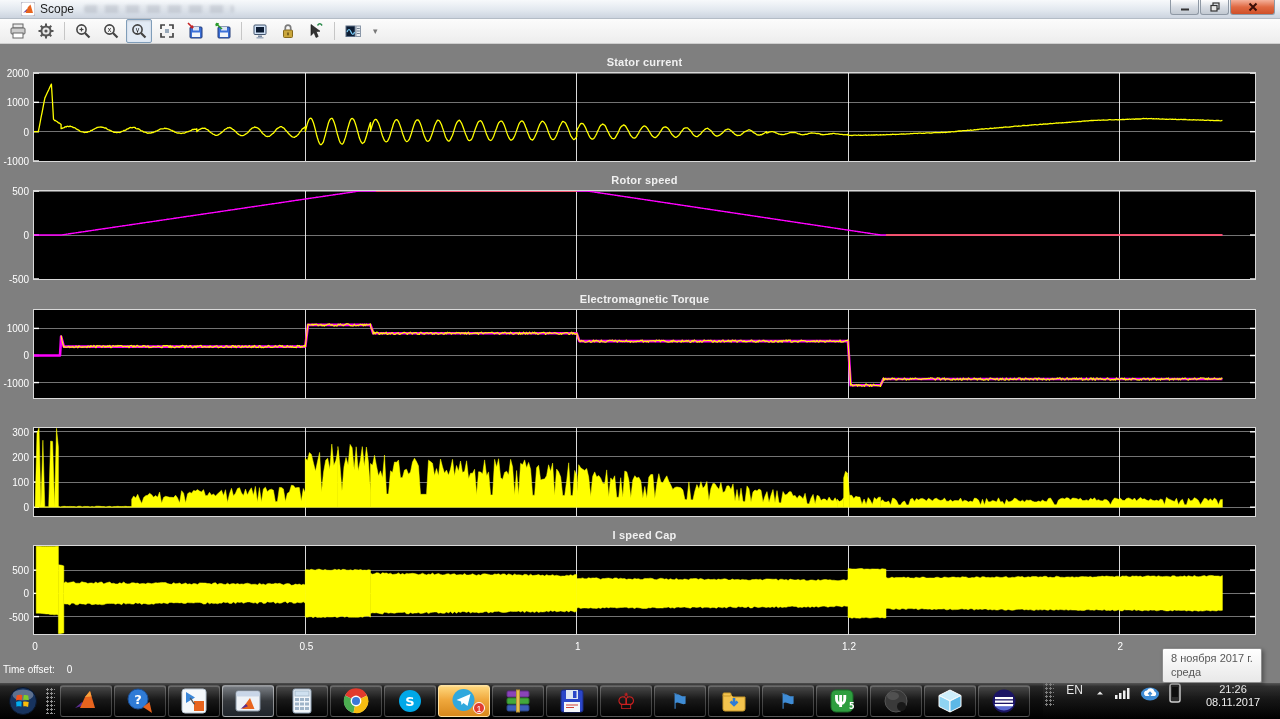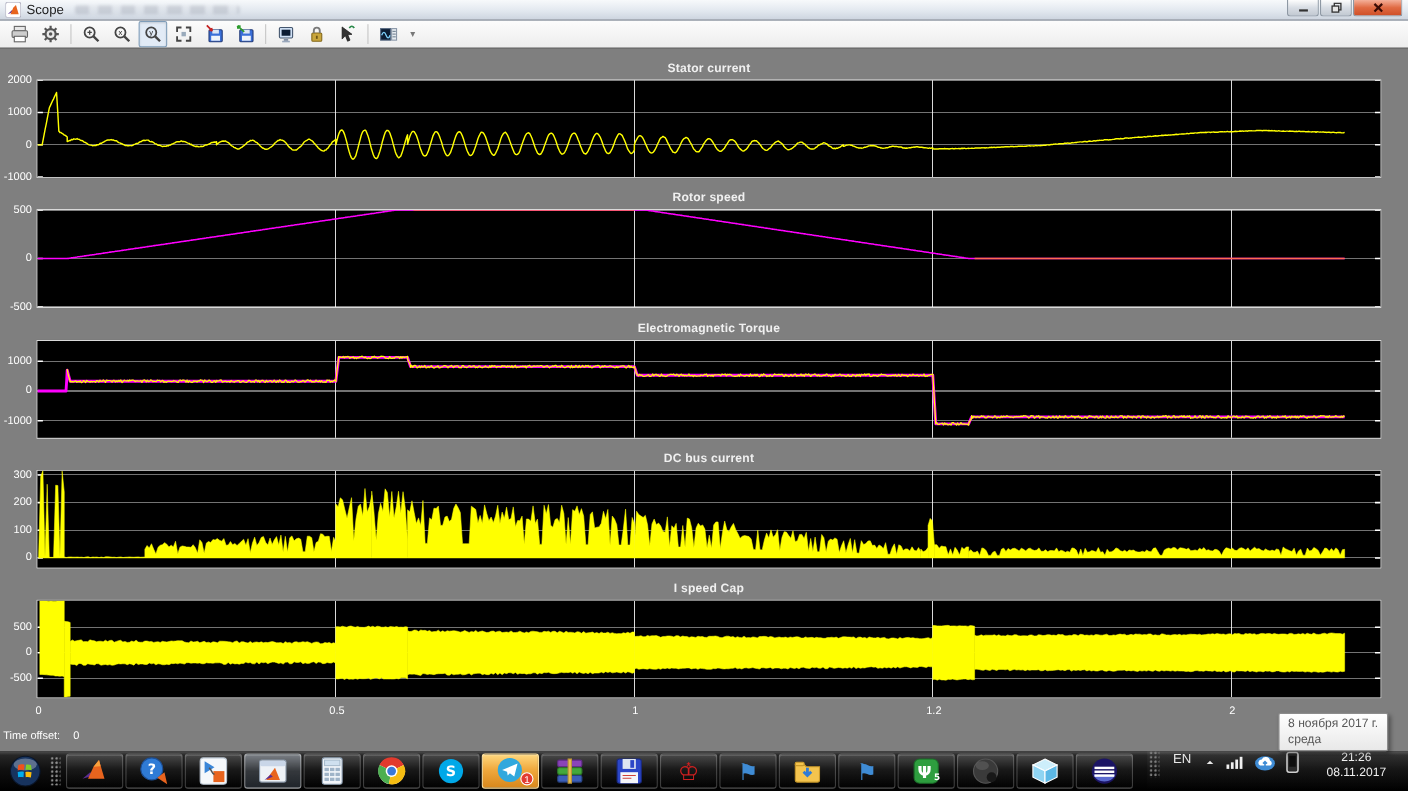--- a/index.html
+++ b/index.html
@@ -1,20 +1,20 @@
 <!DOCTYPE html>
 <html><head>
 <meta charset="utf-8">
 <style>
   html,body{margin:0;padding:0;width:1280px;height:719px;overflow:hidden;background:#000;}
   .app{position:relative;width:1280px;height:719px;font-family:"Liberation Sans",sans-serif;-webkit-font-smoothing:antialiased;}
   
   .titlebar{position:absolute;left:0;top:0;width:1280px;height:19px;
     background:linear-gradient(#f7f9fb,#e2e8ef 55%,#ccd4df);border-bottom:1px solid #b4bcc6;
-    display:flex;align-items:center;box-sizing:border-box;padding-left:5px;}
+    display:flex;align-items:center;box-sizing:border-box;padding-left:21px;}
   .titlebar .app-icon{width:14px;height:14px;}
   .title-text{font-size:12px;color:#1c1c1c;margin-left:5px;}
   .title-smudge{width:150px;height:8px;margin-left:10px;border-radius:3px;
     background:repeating-linear-gradient(90deg,rgba(130,135,150,.28) 0 13px,rgba(130,135,150,.06) 13px 21px);
     filter:blur(1.5px);}
   .win-controls{position:absolute;right:5px;top:0;display:flex;}
   .win-btn{width:29px;height:15px;border:1px solid #8e98a4;border-top:none;border-radius:0 0 3px 3px;
     display:flex;align-items:center;justify-content:center;margin-left:1px;
     background:linear-gradient(#fdfdfd,#d8dde4 50%,#c2c9d2);box-sizing:border-box;}
   .win-btn.close{background:linear-gradient(#f4b09a,#e06a43 50%,#cf4f28);width:45px;}
@@ -294,21 +294,20 @@
             <line x1="0" y1="45.48923076923077" x2="5" y2="45.48923076923077" stroke="#fff" stroke-width="1.4"></line>
             <line x1="1216" y1="45.48923076923077" x2="1221" y2="45.48923076923077" stroke="#fff" stroke-width="1.4"></line>
             <line x1="0" y1="72.56615384615385" x2="5" y2="72.56615384615385" stroke="#fff" stroke-width="1.4"></line>
             <line x1="1216" y1="72.56615384615385" x2="1221" y2="72.56615384615385" stroke="#fff" stroke-width="1.4"></line>
             <polyline points="0.0,45.5 1.0,45.5 2.0,45.5 3.0,45.5 4.0,45.5 5.0,45.5 6.0,45.5 7.0,45.5 8.0,45.5 9.0,45.5 10.0,45.5 11.0,45.5 12.0,45.5 13.0,45.5 14.0,45.5 15.0,45.5 16.0,45.5 17.0,45.5 18.0,45.5 19.0,45.5 20.0,45.5 21.0,45.5 22.0,45.5 23.0,45.5 24.0,45.5 25.0,45.5 26.0,45.5 26.0,45.5 26.6,36.0 27.1,26.5 27.1,26.5 28.0,29.9 28.9,33.2 29.8,36.6 29.8,36.6 30.8,36.6 31.9,36.6 32.9,36.6 33.9,36.6 34.9,36.6 35.9,36.6 36.9,36.6 37.9,36.6 38.9,36.6 39.9,36.6 40.9,36.6 41.9,36.6 42.9,36.6 43.9,36.6 44.9,36.6 45.9,36.6 46.9,36.6 47.9,36.6 48.9,36.6 49.9,36.6 50.9,36.6 51.9,36.6 52.9,36.6 53.9,36.6 54.9,36.6 55.9,36.6 56.9,36.6 57.9,36.6 58.9,36.6 59.9,36.6 60.9,36.6 61.9,36.6 62.9,36.6 63.9,36.6 64.9,36.6 65.9,36.6 66.9,36.6 67.9,36.6 68.9,36.6 69.9,36.6 70.9,36.6 71.9,36.6 72.9,36.6 73.9,36.6 74.9,36.6 75.9,36.6 76.9,36.6 77.9,36.6 78.9,36.6 79.9,36.6 80.9,36.6 82.0,36.6 83.0,36.6 84.0,36.6 85.0,36.6 86.0,36.6 87.0,36.6 88.0,36.6 89.0,36.6 90.0,36.6 91.0,36.6 92.0,36.6 93.0,36.6 94.0,36.6 95.0,36.6 96.0,36.6 97.0,36.6 98.0,36.6 99.0,36.6 100.0,36.6 101.0,36.6 102.0,36.6 103.0,36.6 104.0,36.6 105.0,36.6 106.0,36.6 107.0,36.6 108.0,36.6 109.0,36.6 110.0,36.6 111.0,36.6 112.0,36.6 113.0,36.6 114.0,36.6 115.0,36.6 116.0,36.6 117.0,36.6 118.0,36.6 119.0,36.6 120.0,36.6 121.0,36.6 122.0,36.6 123.0,36.6 124.0,36.6 125.0,36.6 126.0,36.6 127.0,36.6 128.0,36.6 129.0,36.6 130.0,36.6 131.1,36.6 132.1,36.6 133.1,36.6 134.1,36.6 135.1,36.6 136.1,36.6 137.1,36.6 138.1,36.6 139.1,36.6 140.1,36.6 141.1,36.6 142.1,36.6 143.1,36.6 144.1,36.6 145.1,36.6 146.1,36.6 147.1,36.6 148.1,36.6 149.1,36.6 150.1,36.6 151.1,36.6 152.1,36.6 153.1,36.6 154.1,36.6 155.1,36.6 156.1,36.6 157.1,36.6 158.1,36.6 159.1,36.6 160.1,36.6 161.1,36.6 162.1,36.6 163.1,36.6 164.1,36.6 165.1,36.6 166.1,36.6 167.1,36.6 168.1,36.6 169.1,36.6 170.1,36.6 171.1,36.6 172.1,36.6 173.1,36.6 174.1,36.6 175.1,36.6 176.1,36.6 177.1,36.6 178.1,36.6 179.1,36.6 180.1,36.6 181.2,36.6 182.2,36.6 183.2,36.6 184.2,36.6 185.2,36.6 186.2,36.6 187.2,36.6 188.2,36.6 189.2,36.6 190.2,36.6 191.2,36.6 192.2,36.6 193.2,36.6 194.2,36.6 195.2,36.6 196.2,36.6 197.2,36.6 198.2,36.6 199.2,36.6 200.2,36.6 201.2,36.6 202.2,36.6 203.2,36.6 204.2,36.6 205.2,36.6 206.2,36.6 207.2,36.6 208.2,36.6 209.2,36.6 210.2,36.6 211.2,36.6 212.2,36.6 213.2,36.6 214.2,36.6 215.2,36.6 216.2,36.6 217.2,36.6 218.2,36.6 219.2,36.6 220.2,36.6 221.2,36.6 222.2,36.6 223.2,36.6 224.2,36.6 225.2,36.6 226.2,36.6 227.2,36.6 228.2,36.6 229.2,36.6 230.3,36.6 231.3,36.6 232.3,36.6 233.3,36.6 234.3,36.6 235.3,36.6 236.3,36.6 237.3,36.6 238.3,36.6 239.3,36.6 240.3,36.6 241.3,36.6 242.3,36.6 243.3,36.6 244.3,36.6 245.3,36.6 246.3,36.6 247.3,36.6 248.3,36.6 249.3,36.6 250.3,36.6 251.3,36.6 252.3,36.6 253.3,36.6 254.3,36.6 255.3,36.6 256.3,36.6 257.3,36.6 258.3,36.6 259.3,36.6 260.3,36.6 261.3,36.6 262.3,36.6 263.3,36.6 264.3,36.6 265.3,36.6 266.3,36.6 267.3,36.6 268.3,36.6 269.3,36.6 270.3,36.6 271.3,36.6 271.3,36.6 272.2,29.3 273.1,22.1 274.0,14.9 274.0,14.9 275.1,14.9 276.1,14.9 277.1,14.9 278.1,14.9 279.1,14.9 280.1,14.9 281.1,14.9 282.1,14.9 283.1,14.9 284.1,14.9 285.1,14.9 286.1,14.9 287.1,14.9 288.1,14.9 289.1,14.9 290.2,14.9 291.2,14.9 292.2,14.9 293.2,14.9 294.2,14.9 295.2,14.9 296.2,14.9 297.2,14.9 298.2,14.9 299.2,14.9 300.2,14.9 301.2,14.9 302.2,14.9 303.2,14.9 304.2,14.9 305.3,14.9 306.3,14.9 307.3,14.9 308.3,14.9 309.3,14.9 310.3,14.9 311.3,14.9 312.3,14.9 313.3,14.9 314.3,14.9 315.3,14.9 316.3,14.9 317.3,14.9 318.3,14.9 319.3,14.9 320.3,14.9 321.4,14.9 322.4,14.9 323.4,14.9 324.4,14.9 325.4,14.9 326.4,14.9 327.4,14.9 328.4,14.9 329.4,14.9 330.4,14.9 331.4,14.9 332.4,14.9 333.4,14.9 334.4,14.9 335.4,14.9 336.5,14.9 336.5,14.9 337.4,17.7 338.3,20.5 339.2,23.3 339.2,23.3 340.2,23.3 341.2,23.3 342.2,23.3 343.2,23.3 344.2,23.3 345.2,23.3 346.2,23.3 347.2,23.3 348.2,23.3 349.2,23.3 350.2,23.3 351.2,23.3 352.2,23.3 353.2,23.3 354.2,23.3 355.2,23.3 356.2,23.3 357.2,23.3 358.2,23.3 359.2,23.3 360.2,23.3 361.2,23.3 362.2,23.3 363.2,23.3 364.2,23.3 365.2,23.3 366.2,23.3 367.2,23.3 368.2,23.3 369.2,23.3 370.2,23.3 371.2,23.3 372.2,23.3 373.3,23.3 374.3,23.3 375.3,23.3 376.3,23.3 377.3,23.3 378.3,23.3 379.3,23.3 380.3,23.3 381.3,23.3 382.3,23.3 383.3,23.3 384.3,23.3 385.3,23.3 386.3,23.3 387.3,23.3 388.3,23.3 389.3,23.3 390.3,23.3 391.3,23.3 392.3,23.3 393.3,23.3 394.3,23.3 395.3,23.3 396.3,23.3 397.3,23.3 398.3,23.3 399.3,23.3 400.3,23.3 401.3,23.3 402.3,23.3 403.3,23.3 404.3,23.3 405.3,23.3 406.3,23.3 407.3,23.3 408.3,23.3 409.3,23.3 410.3,23.3 411.3,23.3 412.3,23.3 413.3,23.3 414.4,23.3 415.4,23.3 416.4,23.3 417.4,23.3 418.4,23.3 419.4,23.3 420.4,23.3 421.4,23.3 422.4,23.3 423.4,23.3 424.4,23.3 425.4,23.3 426.4,23.3 427.4,23.3 428.4,23.3 429.4,23.3 430.4,23.3 431.4,23.3 432.4,23.3 433.4,23.3 434.4,23.3 435.4,23.3 436.4,23.3 437.4,23.3 438.4,23.3 439.4,23.3 440.4,23.3 441.4,23.3 442.4,23.3 443.4,23.3 444.4,23.3 445.4,23.3 446.4,23.3 447.4,23.3 448.4,23.3 449.4,23.3 450.4,23.3 451.4,23.3 452.4,23.3 453.4,23.3 454.4,23.3 455.5,23.3 456.5,23.3 457.5,23.3 458.5,23.3 459.5,23.3 460.5,23.3 461.5,23.3 462.5,23.3 463.5,23.3 464.5,23.3 465.5,23.3 466.5,23.3 467.5,23.3 468.5,23.3 469.5,23.3 470.5,23.3 471.5,23.3 472.5,23.3 473.5,23.3 474.5,23.3 475.5,23.3 476.5,23.3 477.5,23.3 478.5,23.3 479.5,23.3 480.5,23.3 481.5,23.3 482.5,23.3 483.5,23.3 484.5,23.3 485.5,23.3 486.5,23.3 487.5,23.3 488.5,23.3 489.5,23.3 490.5,23.3 491.5,23.3 492.5,23.3 493.5,23.3 494.5,23.3 495.6,23.3 496.6,23.3 497.6,23.3 498.6,23.3 499.6,23.3 500.6,23.3 501.6,23.3 502.6,23.3 503.6,23.3 504.6,23.3 505.6,23.3 506.6,23.3 507.6,23.3 508.6,23.3 509.6,23.3 510.6,23.3 511.6,23.3 512.6,23.3 513.6,23.3 514.6,23.3 515.6,23.3 516.6,23.3 517.6,23.3 518.6,23.3 519.6,23.3 520.6,23.3 521.6,23.3 522.6,23.3 523.6,23.3 524.6,23.3 525.6,23.3 526.6,23.3 527.6,23.3 528.6,23.3 529.6,23.3 530.6,23.3 531.6,23.3 532.6,23.3 533.6,23.3 534.6,23.3 535.6,23.3 536.7,23.3 537.7,23.3 538.7,23.3 539.7,23.3 540.7,23.3 541.7,23.3 542.7,23.3 542.7,23.3 543.6,25.9 544.5,28.5 545.4,31.1 545.4,31.1 546.4,31.1 547.4,31.1 548.4,31.1 549.4,31.1 550.4,31.1 551.4,31.1 552.4,31.1 553.4,31.1 554.4,31.1 555.4,31.1 556.4,31.1 557.4,31.1 558.4,31.1 559.4,31.1 560.4,31.1 561.4,31.1 562.4,31.1 563.4,31.1 564.4,31.1 565.4,31.1 566.4,31.1 567.3,31.1 568.3,31.1 569.3,31.1 570.3,31.1 571.3,31.1 572.3,31.1 573.3,31.1 574.3,31.1 575.3,31.1 576.3,31.1 577.3,31.1 578.3,31.1 579.3,31.1 580.3,31.1 581.3,31.1 582.3,31.1 583.3,31.1 584.3,31.1 585.3,31.1 586.3,31.1 587.3,31.1 588.3,31.1 589.3,31.1 590.3,31.1 591.3,31.1 592.3,31.1 593.3,31.1 594.3,31.1 595.3,31.1 596.3,31.1 597.3,31.1 598.3,31.1 599.3,31.1 600.3,31.1 601.3,31.1 602.3,31.1 603.3,31.1 604.3,31.1 605.3,31.1 606.3,31.1 607.3,31.1 608.3,31.1 609.3,31.1 610.3,31.1 611.3,31.1 612.3,31.1 613.3,31.1 614.3,31.1 615.3,31.1 616.3,31.1 617.3,31.1 618.3,31.1 619.3,31.1 620.3,31.1 621.3,31.1 622.3,31.1 623.3,31.1 624.3,31.1 625.3,31.1 626.3,31.1 627.3,31.1 628.3,31.1 629.3,31.1 630.3,31.1 631.3,31.1 632.3,31.1 633.3,31.1 634.3,31.1 635.3,31.1 636.3,31.1 637.3,31.1 638.2,31.1 639.2,31.1 640.2,31.1 641.2,31.1 642.2,31.1 643.2,31.1 644.2,31.1 645.2,31.1 646.2,31.1 647.2,31.1 648.2,31.1 649.2,31.1 650.2,31.1 651.2,31.1 652.2,31.1 653.2,31.1 654.2,31.1 655.2,31.1 656.2,31.1 657.2,31.1 658.2,31.1 659.2,31.1 660.2,31.1 661.2,31.1 662.2,31.1 663.2,31.1 664.2,31.1 665.2,31.1 666.2,31.1 667.2,31.1 668.2,31.1 669.2,31.1 670.2,31.1 671.2,31.1 672.2,31.1 673.2,31.1 674.2,31.1 675.2,31.1 676.2,31.1 677.2,31.1 678.2,31.1 679.2,31.1 680.2,31.1 681.2,31.1 682.2,31.1 683.2,31.1 684.2,31.1 685.2,31.1 686.2,31.1 687.2,31.1 688.2,31.1 689.2,31.1 690.2,31.1 691.2,31.1 692.2,31.1 693.2,31.1 694.2,31.1 695.2,31.1 696.2,31.1 697.2,31.1 698.2,31.1 699.2,31.1 700.2,31.1 701.2,31.1 702.2,31.1 703.2,31.1 704.2,31.1 705.2,31.1 706.2,31.1 707.2,31.1 708.1,31.1 709.1,31.1 710.1,31.1 711.1,31.1 712.1,31.1 713.1,31.1 714.1,31.1 715.1,31.1 716.1,31.1 717.1,31.1 718.1,31.1 719.1,31.1 720.1,31.1 721.1,31.1 722.1,31.1 723.1,31.1 724.1,31.1 725.1,31.1 726.1,31.1 727.1,31.1 728.1,31.1 729.1,31.1 730.1,31.1 731.1,31.1 732.1,31.1 733.1,31.1 734.1,31.1 735.1,31.1 736.1,31.1 737.1,31.1 738.1,31.1 739.1,31.1 740.1,31.1 741.1,31.1 742.1,31.1 743.1,31.1 744.1,31.1 745.1,31.1 746.1,31.1 747.1,31.1 748.1,31.1 749.1,31.1 750.1,31.1 751.1,31.1 752.1,31.1 753.1,31.1 754.1,31.1 755.1,31.1 756.1,31.1 757.1,31.1 758.1,31.1 759.1,31.1 760.1,31.1 761.1,31.1 762.1,31.1 763.1,31.1 764.1,31.1 765.1,31.1 766.1,31.1 767.1,31.1 768.1,31.1 769.1,31.1 770.1,31.1 771.1,31.1 772.1,31.1 773.1,31.1 774.1,31.1 775.1,31.1 776.1,31.1 777.1,31.1 778.1,31.1 779.0,31.1 780.0,31.1 781.0,31.1 782.0,31.1 783.0,31.1 784.0,31.1 785.0,31.1 786.0,31.1 787.0,31.1 788.0,31.1 789.0,31.1 790.0,31.1 791.0,31.1 792.0,31.1 793.0,31.1 794.0,31.1 795.0,31.1 796.0,31.1 797.0,31.1 798.0,31.1 799.0,31.1 800.0,31.1 801.0,31.1 802.0,31.1 803.0,31.1 804.0,31.1 805.0,31.1 806.0,31.1 807.0,31.1 808.0,31.1 809.0,31.1 810.0,31.1 811.0,31.1 812.0,31.1 813.0,31.1 814.0,31.1 814.0,31.1 814.9,45.9 815.8,60.6 816.7,75.3 816.7,75.3 817.7,75.3 818.7,75.3 819.7,75.3 820.7,75.3 821.7,75.3 822.7,75.3 823.7,75.3 824.7,75.3 825.7,75.3 826.7,75.3 827.7,75.3 828.7,75.3 829.6,75.3 830.6,75.3 831.6,75.3 832.6,75.3 833.6,75.3 834.6,75.3 835.6,75.3 836.6,75.3 837.6,75.3 838.6,75.3 839.6,75.3 840.6,75.3 841.6,75.3 842.6,75.3 843.6,75.3 844.6,75.3 845.6,75.3 846.6,75.3 846.6,75.3 847.5,73.2 848.4,71.1 849.3,69.0 849.3,69.0 850.3,69.0 851.3,69.0 852.3,69.0 853.3,69.0 854.3,69.0 855.3,69.0 856.3,69.0 857.3,69.0 858.3,69.0 859.3,69.0 860.3,69.0 861.3,69.0 862.3,69.0 863.3,69.0 864.3,69.0 865.3,69.0 866.3,69.0 867.3,69.0 868.3,69.0 869.3,69.0 870.3,69.0 871.3,69.0 872.3,69.0 873.3,69.0 874.3,69.0 875.3,69.0 876.3,69.0 877.3,69.0 878.3,69.0 879.3,69.0 880.3,69.0 881.3,69.0 882.3,69.0 883.3,69.0 884.3,69.0 885.3,69.0 886.3,69.0 887.3,69.0 888.3,69.0 889.3,69.0 890.3,69.0 891.3,69.0 892.3,69.0 893.3,69.0 894.3,69.0 895.3,69.0 896.3,69.0 897.3,69.0 898.3,69.0 899.3,69.0 900.3,69.0 901.3,69.0 902.3,69.0 903.3,69.0 904.3,69.0 905.3,69.0 906.3,69.0 907.3,69.0 908.3,69.0 909.3,69.0 910.3,69.0 911.3,69.0 912.3,69.0 913.3,69.0 914.3,69.0 915.3,69.0 916.3,69.0 917.3,69.0 918.3,69.0 919.3,69.0 920.3,69.0 921.3,69.0 922.3,69.0 923.3,69.0 924.3,69.0 925.3,69.0 926.3,69.0 927.3,69.0 928.3,69.0 929.3,69.0 930.3,69.0 931.3,69.0 932.3,69.0 933.3,69.0 934.3,69.0 935.3,69.0 936.3,69.0 937.3,69.0 938.3,69.0 939.3,69.0 940.3,69.0 941.3,69.0 942.3,69.0 943.3,69.0 944.3,69.0 945.3,69.0 946.3,69.0 947.3,69.0 948.3,69.0 949.3,69.0 950.3,69.0 951.3,69.0 952.3,69.0 953.3,69.0 954.3,69.0 955.3,69.0 956.3,69.0 957.3,69.0 958.3,69.0 959.3,69.0 960.3,69.0 961.3,69.0 962.3,69.0 963.3,69.0 964.3,69.0 965.3,69.0 966.3,69.0 967.3,69.0 968.3,69.0 969.3,69.0 970.3,69.0 971.3,69.0 972.3,69.0 973.3,69.0 974.3,69.0 975.3,69.0 976.3,69.0 977.3,69.0 978.3,69.0 979.3,69.0 980.3,69.0 981.3,69.0 982.3,69.0 983.3,69.0 984.3,69.0 985.3,69.0 986.3,69.0 987.3,69.0 988.3,69.0 989.3,69.0 990.3,69.0 991.3,69.0 992.3,69.0 993.3,69.0 994.3,69.0 995.3,69.0 996.3,69.0 997.3,69.0 998.3,69.0 999.3,69.0 1000.3,69.0 1001.3,69.0 1002.3,69.0 1003.3,69.0 1004.3,69.0 1005.4,69.0 1006.4,69.0 1007.4,69.0 1008.4,69.0 1009.4,69.0 1010.4,69.0 1011.4,69.0 1012.4,69.0 1013.4,69.0 1014.4,69.0 1015.4,69.0 1016.4,69.0 1017.4,69.0 1018.4,69.0 1019.4,69.0 1020.4,69.0 1021.4,69.0 1022.4,69.0 1023.4,69.0 1024.4,69.0 1025.4,69.0 1026.4,69.0 1027.4,69.0 1028.4,69.0 1029.4,69.0 1030.4,69.0 1031.4,69.0 1032.4,69.0 1033.4,69.0 1034.4,69.0 1035.4,69.0 1036.4,69.0 1037.4,69.0 1038.4,69.0 1039.4,69.0 1040.4,69.0 1041.4,69.0 1042.4,69.0 1043.4,69.0 1044.4,69.0 1045.4,69.0 1046.4,69.0 1047.4,69.0 1048.4,69.0 1049.4,69.0 1050.4,69.0 1051.4,69.0 1052.4,69.0 1053.4,69.0 1054.4,69.0 1055.4,69.0 1056.4,69.0 1057.4,69.0 1058.4,69.0 1059.4,69.0 1060.4,69.0 1061.4,69.0 1062.4,69.0 1063.4,69.0 1064.4,69.0 1065.4,69.0 1066.4,69.0 1067.4,69.0 1068.4,69.0 1069.4,69.0 1070.4,69.0 1071.4,69.0 1072.4,69.0 1073.4,69.0 1074.4,69.0 1075.4,69.0 1076.4,69.0 1077.4,69.0 1078.4,69.0 1079.4,69.0 1080.4,69.0 1081.4,69.0 1082.4,69.0 1083.4,69.0 1084.4,69.0 1085.4,69.0 1086.4,69.0 1087.4,69.0 1088.4,69.0 1089.4,69.0 1090.4,69.0 1091.4,69.0 1092.4,69.0 1093.4,69.0 1094.4,69.0 1095.4,69.0 1096.4,69.0 1097.4,69.0 1098.4,69.0 1099.4,69.0 1100.4,69.0 1101.4,69.0 1102.4,69.0 1103.4,69.0 1104.4,69.0 1105.4,69.0 1106.4,69.0 1107.4,69.0 1108.4,69.0 1109.4,69.0 1110.4,69.0 1111.4,69.0 1112.4,69.0 1113.4,69.0 1114.4,69.0 1115.4,69.0 1116.4,69.0 1117.4,69.0 1118.4,69.0 1119.4,69.0 1120.4,69.0 1121.4,69.0 1122.4,69.0 1123.4,69.0 1124.4,69.0 1125.4,69.0 1126.4,69.0 1127.4,69.0 1128.4,69.0 1129.4,69.0 1130.4,69.0 1131.4,69.0 1132.4,69.0 1133.4,69.0 1134.4,69.0 1135.4,69.0 1136.4,69.0 1137.4,69.0 1138.4,69.0 1139.4,69.0 1140.4,69.0 1141.4,69.0 1142.4,69.0 1143.4,69.0 1144.4,69.0 1145.4,69.0 1146.4,69.0 1147.4,69.0 1148.4,69.0 1149.4,69.0 1150.4,69.0 1151.4,69.0 1152.4,69.0 1153.4,69.0 1154.4,69.0 1155.4,69.0 1156.4,69.0 1157.4,69.0 1158.4,69.0 1159.4,69.0 1160.4,69.0 1161.4,69.0 1162.4,69.0 1163.4,69.0 1164.4,69.0 1165.4,69.0 1166.4,69.0 1167.4,69.0 1168.4,69.0 1169.4,69.0 1170.4,69.0 1171.4,69.0 1172.4,69.0 1173.4,69.0 1174.4,69.0 1175.4,69.0 1176.4,69.0 1177.4,69.0 1178.4,69.0 1179.4,69.0 1180.4,69.0 1181.4,69.0 1182.4,69.0 1183.4,69.0 1184.4,69.0 1185.4,69.0 1186.4,69.0 1187.4,69.0 1188.4,69.0" fill="none" stroke="#ff00ff" stroke-width="2.6" stroke-linejoin="round"></polyline>
             <polyline points="27.1,25.5 28.0,30.7 28.9,33.8 29.8,37.1 29.8,36.0 30.8,37.2 31.9,37.0 32.9,37.2 33.9,36.7 34.9,36.3 35.9,37.6 36.9,36.7 37.9,37.3 38.9,36.3 39.9,37.8 40.9,37.5 41.9,36.0 42.9,36.6 43.9,37.8 44.9,35.8 45.9,36.7 46.9,36.9 47.9,37.5 48.9,36.6 49.9,37.3 50.9,36.8 51.9,36.8 52.9,37.6 53.9,36.1 54.9,36.2 55.9,37.3 56.9,35.5 57.9,36.7 58.9,36.8 59.9,35.4 60.9,36.3 61.9,37.7 62.9,35.5 63.9,36.0 64.9,35.9 65.9,35.9 66.9,36.3 67.9,37.4 68.9,35.8 69.9,35.8 70.9,37.3 71.9,36.1 72.9,37.0 73.9,35.7 74.9,36.8 75.9,35.4 76.9,37.8 77.9,36.8 78.9,35.6 79.9,36.1 80.9,36.5 82.0,35.7 83.0,36.6 84.0,35.4 85.0,36.2 86.0,35.5 87.0,35.6 88.0,35.9 89.0,36.9 90.0,36.3 91.0,36.3 92.0,36.6 93.0,36.4 94.0,35.9 95.0,37.7 96.0,35.8 97.0,35.4 98.0,35.7 99.0,37.2 100.0,35.6 101.0,36.9 102.0,36.6 103.0,35.3 104.0,35.9 105.0,37.0 106.0,36.5 107.0,36.8 108.0,36.9 109.0,35.6 110.0,35.9 111.0,35.7 112.0,37.1 113.0,36.4 114.0,35.7 115.0,37.7 116.0,36.9 117.0,37.6 118.0,37.0 119.0,36.4 120.0,36.7 121.0,36.7 122.0,37.0 123.0,36.8 124.0,35.9 125.0,36.4 126.0,36.7 127.0,37.4 128.0,37.7 129.0,35.7 130.0,35.5 131.1,36.3 132.1,35.5 133.1,35.6 134.1,35.9 135.1,37.5 136.1,35.4 137.1,37.7 138.1,36.1 139.1,37.0 140.1,37.6 141.1,37.7 142.1,36.2 143.1,36.9 144.1,36.3 145.1,37.4 146.1,36.1 147.1,36.5 148.1,35.3 149.1,35.6 150.1,35.7 151.1,37.8 152.1,35.4 153.1,36.4 154.1,37.1 155.1,36.4 156.1,35.5 157.1,36.2 158.1,37.6 159.1,37.7 160.1,36.7 161.1,36.0 162.1,37.7 163.1,35.8 164.1,36.5 165.1,36.1 166.1,35.5 167.1,35.4 168.1,37.5 169.1,37.1 170.1,36.7 171.1,36.4 172.1,37.2 173.1,37.0 174.1,36.6 175.1,37.5 176.1,35.9 177.1,36.8 178.1,37.1 179.1,37.5 180.1,36.4 181.2,36.5 182.2,35.9 183.2,36.0 184.2,37.7 185.2,37.4 186.2,36.7 187.2,36.2 188.2,37.3 189.2,37.5 190.2,37.6 191.2,36.8 192.2,35.7 193.2,36.0 194.2,37.5 195.2,37.0 196.2,36.7 197.2,37.6 198.2,35.5 199.2,35.5 200.2,37.1 201.2,35.8 202.2,37.7 203.2,36.4 204.2,35.8 205.2,35.8 206.2,37.3 207.2,37.6 208.2,35.8 209.2,37.2 210.2,36.8 211.2,36.0 212.2,36.1 213.2,37.5 214.2,37.1 215.2,35.5 216.2,36.8 217.2,37.7 218.2,36.1 219.2,37.3 220.2,35.4 221.2,36.2 222.2,37.6 223.2,37.2 224.2,37.6 225.2,35.5 226.2,35.7 227.2,37.7 228.2,36.9 229.2,37.7 230.3,37.4 231.3,36.3 232.3,37.2 233.3,36.7 234.3,35.4 235.3,36.0 236.3,37.1 237.3,37.4 238.3,37.4 239.3,36.9 240.3,37.0 241.3,35.7 242.3,36.4 243.3,37.3 244.3,36.4 245.3,35.4 246.3,35.5 247.3,36.5 248.3,35.6 249.3,37.2 250.3,37.0 251.3,37.2 252.3,37.1 253.3,35.5 254.3,36.7 255.3,37.1 256.3,36.1 257.3,37.4 258.3,36.1 259.3,37.5 260.3,37.4 261.3,37.1 262.3,37.7 263.3,35.4 264.3,35.9 265.3,35.5 266.3,37.4 267.3,36.4 268.3,37.2 269.3,36.1 270.3,35.4 271.3,37.1 271.3,37.0 272.2,28.3 273.1,21.3 274.0,14.1 274.0,14.9 275.1,14.4 276.1,15.0 277.1,15.0 278.1,14.1 279.1,15.4 280.1,14.1 281.1,14.7 282.1,14.0 283.1,14.4 284.1,15.8 285.1,14.8 286.1,15.1 287.1,14.3 288.1,16.0 289.1,14.9 290.2,16.1 291.2,14.9 292.2,15.4 293.2,14.3 294.2,14.4 295.2,13.7 296.2,14.7 297.2,15.3 298.2,14.5 299.2,15.7 300.2,16.1 301.2,15.1 302.2,16.0 303.2,15.9 304.2,14.1 305.3,14.9 306.3,13.8 307.3,15.0 308.3,14.9 309.3,15.7 310.3,14.9 311.3,14.6 312.3,13.8 313.3,13.9 314.3,13.9 315.3,14.4 316.3,15.6 317.3,15.6 318.3,15.9 319.3,16.0 320.3,14.2 321.4,15.8 322.4,15.8 323.4,15.3 324.4,15.8 325.4,14.7 326.4,14.3 327.4,14.7 328.4,14.4 329.4,15.9 330.4,14.2 331.4,15.6 332.4,14.2 333.4,15.1 334.4,14.7 335.4,14.5 336.5,13.9 336.5,15.7 337.4,18.7 338.3,19.6 339.2,22.7 339.2,24.1 340.2,22.1 341.2,24.0 342.2,22.4 343.2,22.1 344.2,22.8 345.2,24.4 346.2,23.9 347.2,22.7 348.2,24.2 349.2,22.7 350.2,23.8 351.2,23.3 352.2,22.2 353.2,24.4 354.2,24.2 355.2,23.1 356.2,24.2 357.2,23.2 358.2,22.5 359.2,23.7 360.2,24.5 361.2,24.4 362.2,23.4 363.2,23.3 364.2,22.6 365.2,24.4 366.2,24.3 367.2,23.5 368.2,23.5 369.2,22.6 370.2,22.3 371.2,22.6 372.2,23.2 373.3,24.4 374.3,23.1 375.3,23.1 376.3,22.1 377.3,23.1 378.3,24.2 379.3,22.9 380.3,22.9 381.3,22.5 382.3,22.5 383.3,24.3 384.3,24.1 385.3,24.4 386.3,22.3 387.3,22.3 388.3,23.7 389.3,23.7 390.3,24.3 391.3,23.5 392.3,22.7 393.3,22.6 394.3,23.7 395.3,23.2 396.3,22.6 397.3,22.5 398.3,24.3 399.3,23.6 400.3,24.2 401.3,22.7 402.3,22.9 403.3,23.8 404.3,24.4 405.3,23.7 406.3,23.6 407.3,22.7 408.3,23.5 409.3,24.1 410.3,24.2 411.3,22.5 412.3,23.9 413.3,22.2 414.4,23.1 415.4,22.4 416.4,22.9 417.4,24.2 418.4,23.1 419.4,23.2 420.4,23.2 421.4,23.8 422.4,22.4 423.4,23.0 424.4,22.6 425.4,22.9 426.4,24.0 427.4,22.6 428.4,23.3 429.4,22.8 430.4,23.9 431.4,22.4 432.4,24.2 433.4,23.2 434.4,22.1 435.4,24.3 436.4,23.6 437.4,23.8 438.4,23.6 439.4,23.0 440.4,23.4 441.4,22.6 442.4,23.5 443.4,22.6 444.4,24.5 445.4,22.8 446.4,22.8 447.4,22.1 448.4,23.4 449.4,23.7 450.4,23.0 451.4,22.6 452.4,22.9 453.4,23.0 454.4,22.5 455.5,22.8 456.5,22.8 457.5,22.3 458.5,22.4 459.5,23.3 460.5,23.9 461.5,23.2 462.5,22.9 463.5,22.4 464.5,23.4 465.5,24.4 466.5,23.6 467.5,23.4 468.5,22.4 469.5,23.2 470.5,22.2 471.5,22.2 472.5,23.7 473.5,23.2 474.5,23.0 475.5,23.8 476.5,22.1 477.5,23.0 478.5,23.9 479.5,24.3 480.5,23.8 481.5,23.0 482.5,22.8 483.5,23.0 484.5,24.4 485.5,22.2 486.5,24.3 487.5,23.4 488.5,24.0 489.5,22.1 490.5,23.2 491.5,24.2 492.5,22.2 493.5,24.1 494.5,23.5 495.6,22.2 496.6,23.6 497.6,23.7 498.6,22.2 499.6,23.1 500.6,22.1 501.6,23.8 502.6,22.8 503.6,24.3 504.6,24.2 505.6,23.0 506.6,23.2 507.6,22.6 508.6,22.5 509.6,22.2 510.6,22.5 511.6,24.4 512.6,23.6 513.6,22.7 514.6,23.6 515.6,22.3 516.6,23.0 517.6,23.5 518.6,23.3 519.6,23.0 520.6,22.5 521.6,22.9 522.6,23.4 523.6,23.6 524.6,24.3 525.6,24.3 526.6,23.2 527.6,24.3 528.6,23.4 529.6,23.2 530.6,22.9 531.6,22.7 532.6,22.6 533.6,22.8 534.6,24.3 535.6,24.4 536.7,23.1 537.7,22.2 538.7,24.2 539.7,22.9 540.7,24.1 541.7,24.3 542.7,23.0 542.7,23.8 543.6,25.6 544.5,29.5 545.4,30.3 545.4,30.8 546.4,31.6 547.4,30.3 548.4,31.2 549.4,30.9 550.4,32.0 551.4,32.2 552.4,32.0 553.4,31.7 554.4,31.2 555.4,30.6 556.4,32.1 557.4,32.2 558.4,31.6 559.4,30.0 560.4,31.8 561.4,30.6 562.4,30.2 563.4,31.3 564.4,30.8 565.4,32.1 566.4,31.9 567.3,30.1 568.3,31.7 569.3,31.7 570.3,31.9 571.3,32.3 572.3,31.9 573.3,30.9 574.3,30.9 575.3,30.3 576.3,30.3 577.3,30.6 578.3,30.0 579.3,31.0 580.3,31.4 581.3,30.1 582.3,30.9 583.3,32.2 584.3,30.8 585.3,30.2 586.3,31.5 587.3,30.9 588.3,31.8 589.3,31.1 590.3,31.8 591.3,31.4 592.3,30.0 593.3,31.8 594.3,31.4 595.3,31.2 596.3,32.3 597.3,31.2 598.3,31.7 599.3,32.1 600.3,31.8 601.3,31.6 602.3,32.0 603.3,30.9 604.3,31.4 605.3,31.5 606.3,30.4 607.3,30.6 608.3,30.1 609.3,32.2 610.3,31.2 611.3,31.0 612.3,31.9 613.3,30.8 614.3,32.3 615.3,30.7 616.3,30.8 617.3,30.9 618.3,30.7 619.3,30.6 620.3,30.8 621.3,31.6 622.3,30.1 623.3,30.5 624.3,30.5 625.3,30.0 626.3,31.8 627.3,30.4 628.3,30.5 629.3,30.3 630.3,30.5 631.3,31.5 632.3,31.8 633.3,31.9 634.3,32.2 635.3,31.9 636.3,32.0 637.3,30.7 638.2,32.1 639.2,30.1 640.2,31.1 641.2,31.4 642.2,31.7 643.2,32.1 644.2,31.0 645.2,31.3 646.2,31.4 647.2,32.2 648.2,30.0 649.2,31.7 650.2,31.2 651.2,31.5 652.2,30.3 653.2,31.7 654.2,30.3 655.2,31.5 656.2,32.4 657.2,31.9 658.2,30.4 659.2,31.7 660.2,29.9 661.2,30.7 662.2,31.1 663.2,32.3 664.2,31.6 665.2,32.1 666.2,30.8 667.2,31.9 668.2,32.1 669.2,31.0 670.2,30.0 671.2,30.7 672.2,30.8 673.2,30.5 674.2,30.3 675.2,30.8 676.2,30.3 677.2,30.4 678.2,31.9 679.2,32.3 680.2,30.4 681.2,31.6 682.2,31.6 683.2,32.3 684.2,31.5 685.2,30.5 686.2,31.9 687.2,31.6 688.2,30.2 689.2,30.0 690.2,32.1 691.2,31.4 692.2,31.4 693.2,31.4 694.2,30.0 695.2,31.7 696.2,30.7 697.2,32.1 698.2,30.1 699.2,30.4 700.2,31.1 701.2,30.0 702.2,31.4 703.2,32.2 704.2,30.8 705.2,30.9 706.2,30.2 707.2,30.2 708.1,31.1 709.1,31.8 710.1,30.6 711.1,32.0 712.1,31.6 713.1,31.9 714.1,31.3 715.1,31.0 716.1,31.4 717.1,30.0 718.1,30.3 719.1,31.8 720.1,31.1 721.1,32.2 722.1,32.3 723.1,31.1 724.1,32.1 725.1,30.3 726.1,31.1 727.1,31.2 728.1,31.1 729.1,30.2 730.1,30.4 731.1,31.7 732.1,30.9 733.1,31.2 734.1,31.7 735.1,32.3 736.1,31.6 737.1,30.5 738.1,32.1 739.1,31.8 740.1,32.2 741.1,30.6 742.1,31.1 743.1,31.2 744.1,32.3 745.1,30.5 746.1,31.8 747.1,30.4 748.1,32.3 749.1,30.3 750.1,30.8 751.1,31.0 752.1,29.9 753.1,31.5 754.1,30.1 755.1,30.4 756.1,29.9 757.1,32.3 758.1,32.1 759.1,31.8 760.1,30.9 761.1,31.5 762.1,31.1 763.1,31.9 764.1,32.2 765.1,30.9 766.1,31.3 767.1,30.0 768.1,30.7 769.1,30.5 770.1,30.8 771.1,30.8 772.1,31.6 773.1,32.0 774.1,31.4 775.1,31.5 776.1,31.7 777.1,31.2 778.1,31.0 779.0,31.7 780.0,30.5 781.0,31.9 782.0,31.7 783.0,30.4 784.0,31.8 785.0,32.1 786.0,30.3 787.0,31.3 788.0,31.0 789.0,31.4 790.0,31.0 791.0,32.3 792.0,31.7 793.0,30.6 794.0,31.4 795.0,31.5 796.0,30.2 797.0,31.2 798.0,31.5 799.0,31.4 800.0,30.8 801.0,31.9 802.0,31.7 803.0,31.0 804.0,31.6 805.0,31.6 806.0,30.0 807.0,32.3 808.0,31.7 809.0,32.1 810.0,31.2 811.0,31.2 812.0,30.5 813.0,30.4 814.0,30.1 814.0,30.6 814.9,44.9 815.8,60.0 816.7,75.3 816.7,75.0 817.7,74.3 818.7,75.9 819.7,75.8 820.7,75.2 821.7,75.0 822.7,74.6 823.7,76.3 824.7,74.5 825.7,75.7 826.7,75.2 827.7,76.2 828.7,76.0 829.6,75.6 830.6,76.4 831.6,74.1 832.6,74.1 833.6,75.1 834.6,75.4 835.6,76.4 836.6,74.5 837.6,76.3 838.6,75.7 839.6,74.2 840.6,75.5 841.6,75.5 842.6,75.4 843.6,75.7 844.6,75.5 845.6,75.9 846.6,76.5 846.6,74.9 847.5,73.1 848.4,71.7 849.3,69.9 849.3,67.8 850.3,70.1 851.3,68.4 852.3,68.9 853.3,69.7 854.3,68.6 855.3,69.0 856.3,69.6 857.3,68.8 858.3,68.0 859.3,68.6 860.3,68.2 861.3,69.7 862.3,69.9 863.3,69.7 864.3,68.4 865.3,68.8 866.3,69.0 867.3,69.1 868.3,69.8 869.3,69.3 870.3,68.0 871.3,68.6 872.3,70.2 873.3,68.9 874.3,69.6 875.3,69.6 876.3,68.2 877.3,69.4 878.3,68.3 879.3,68.9 880.3,68.9 881.3,68.0 882.3,68.5 883.3,68.8 884.3,69.4 885.3,68.9 886.3,69.3 887.3,69.7 888.3,68.7 889.3,69.1 890.3,68.6 891.3,69.1 892.3,68.6 893.3,68.9 894.3,68.3 895.3,68.8 896.3,67.9 897.3,68.0 898.3,68.0 899.3,68.4 900.3,69.1 901.3,70.1 902.3,69.2 903.3,67.9 904.3,68.0 905.3,68.1 906.3,70.1 907.3,69.5 908.3,68.3 909.3,68.6 910.3,67.9 911.3,70.2 912.3,68.7 913.3,68.9 914.3,68.9 915.3,69.3 916.3,70.0 917.3,69.8 918.3,70.1 919.3,68.6 920.3,69.2 921.3,70.0 922.3,69.5 923.3,68.3 924.3,70.0 925.3,69.4 926.3,68.3 927.3,70.2 928.3,69.9 929.3,68.0 930.3,69.4 931.3,69.0 932.3,68.8 933.3,69.9 934.3,68.0 935.3,68.7 936.3,69.7 937.3,69.7 938.3,69.3 939.3,69.0 940.3,68.0 941.3,69.2 942.3,68.5 943.3,70.1 944.3,68.6 945.3,69.1 946.3,68.1 947.3,69.7 948.3,69.2 949.3,70.3 950.3,69.8 951.3,70.0 952.3,68.7 953.3,69.3 954.3,70.3 955.3,68.8 956.3,68.0 957.3,68.3 958.3,68.5 959.3,69.1 960.3,69.0 961.3,69.8 962.3,68.6 963.3,68.4 964.3,70.2 965.3,70.0 966.3,68.4 967.3,69.8 968.3,68.2 969.3,69.5 970.3,70.0 971.3,70.2 972.3,68.0 973.3,69.2 974.3,69.9 975.3,70.0 976.3,68.3 977.3,69.5 978.3,69.4 979.3,69.6 980.3,68.2 981.3,69.4 982.3,69.8 983.3,69.0 984.3,68.1 985.3,68.0 986.3,68.0 987.3,70.1 988.3,68.5 989.3,69.5 990.3,69.9 991.3,68.1 992.3,68.4 993.3,69.3 994.3,68.7 995.3,70.0 996.3,68.6 997.3,68.8 998.3,69.4 999.3,70.0 1000.3,68.2 1001.3,68.3 1002.3,68.4 1003.3,70.1 1004.3,68.0 1005.4,68.2 1006.4,69.3 1007.4,69.0 1008.4,70.0 1009.4,68.4 1010.4,69.2 1011.4,69.7 1012.4,70.1 1013.4,68.7 1014.4,69.2 1015.4,70.1 1016.4,69.1 1017.4,69.2 1018.4,68.4 1019.4,69.6 1020.4,68.7 1021.4,69.0 1022.4,69.0 1023.4,68.0 1024.4,68.8 1025.4,67.8 1026.4,68.1 1027.4,70.0 1028.4,68.3 1029.4,68.9 1030.4,69.9 1031.4,69.7 1032.4,68.2 1033.4,67.9 1034.4,69.8 1035.4,68.9 1036.4,68.9 1037.4,69.6 1038.4,68.4 1039.4,68.6 1040.4,68.1 1041.4,69.3 1042.4,67.9 1043.4,69.4 1044.4,69.2 1045.4,68.2 1046.4,68.8 1047.4,68.0 1048.4,70.3 1049.4,69.8 1050.4,69.8 1051.4,69.7 1052.4,67.9 1053.4,69.8 1054.4,70.0 1055.4,69.6 1056.4,68.1 1057.4,68.0 1058.4,70.0 1059.4,68.0 1060.4,69.8 1061.4,70.2 1062.4,68.0 1063.4,68.0 1064.4,69.6 1065.4,68.7 1066.4,68.2 1067.4,69.4 1068.4,68.9 1069.4,69.8 1070.4,69.5 1071.4,70.0 1072.4,68.6 1073.4,67.9 1074.4,68.7 1075.4,69.8 1076.4,70.2 1077.4,69.5 1078.4,69.6 1079.4,70.0 1080.4,69.3 1081.4,70.2 1082.4,67.9 1083.4,69.3 1084.4,68.9 1085.4,69.9 1086.4,68.7 1087.4,68.2 1088.4,68.4 1089.4,69.3 1090.4,68.1 1091.4,70.1 1092.4,69.4 1093.4,69.7 1094.4,69.8 1095.4,68.6 1096.4,69.7 1097.4,69.9 1098.4,68.2 1099.4,68.5 1100.4,68.8 1101.4,68.8 1102.4,69.8 1103.4,69.9 1104.4,69.9 1105.4,70.2 1106.4,69.2 1107.4,70.1 1108.4,68.7 1109.4,68.3 1110.4,68.3 1111.4,69.6 1112.4,69.1 1113.4,68.4 1114.4,68.3 1115.4,70.2 1116.4,69.2 1117.4,69.9 1118.4,68.3 1119.4,69.0 1120.4,68.0 1121.4,68.6 1122.4,70.2 1123.4,68.9 1124.4,69.8 1125.4,69.2 1126.4,70.2 1127.4,68.3 1128.4,69.5 1129.4,69.1 1130.4,69.1 1131.4,68.9 1132.4,68.3 1133.4,69.0 1134.4,68.0 1135.4,70.2 1136.4,69.3 1137.4,69.4 1138.4,68.5 1139.4,70.0 1140.4,68.4 1141.4,69.0 1142.4,69.3 1143.4,68.3 1144.4,69.9 1145.4,68.5 1146.4,69.9 1147.4,68.9 1148.4,68.1 1149.4,68.9 1150.4,68.2 1151.4,68.1 1152.4,69.1 1153.4,69.7 1154.4,70.1 1155.4,68.7 1156.4,69.5 1157.4,69.0 1158.4,69.0 1159.4,69.2 1160.4,68.0 1161.4,68.5 1162.4,69.8 1163.4,69.4 1164.4,68.5 1165.4,68.8 1166.4,67.9 1167.4,68.0 1168.4,68.0 1169.4,68.0 1170.4,68.2 1171.4,69.5 1172.4,68.3 1173.4,69.6 1174.4,67.9 1175.4,69.1 1176.4,69.4 1177.4,68.7 1178.4,69.2 1179.4,68.7 1180.4,67.9 1181.4,68.7 1182.4,69.1 1183.4,68.9 1184.4,69.5 1185.4,68.3 1186.4,69.5 1187.4,68.1 1188.4,68.6" fill="none" stroke="#ffff00" stroke-width="1.1" stroke-linejoin="round"></polyline>
           </svg>
         </div>
     </div>
     <div class="subplot sp3">
-      <div class="sp-title">DC bus current</div>
       <div class="ylabels">
           <span style="top: 4.77143px;">300</span>
           <span style="top: 29.9143px;">200</span>
           <span style="top: 55.0571px;">100</span>
           <span style="top: 80.2px;">0</span>
         </div>
       <div class="plot">
           <svg viewBox="0 0 1221 88" preserveAspectRatio="none">
             <line x1="0" y1="3.7714285714285714" x2="1221" y2="3.7714285714285714" stroke="rgba(255,255,255,0.45)" stroke-width="1" shape-rendering="crispEdges"></line>
             <line x1="0" y1="28.914285714285715" x2="1221" y2="28.914285714285715" stroke="rgba(255,255,255,0.45)" stroke-width="1" shape-rendering="crispEdges"></line>

